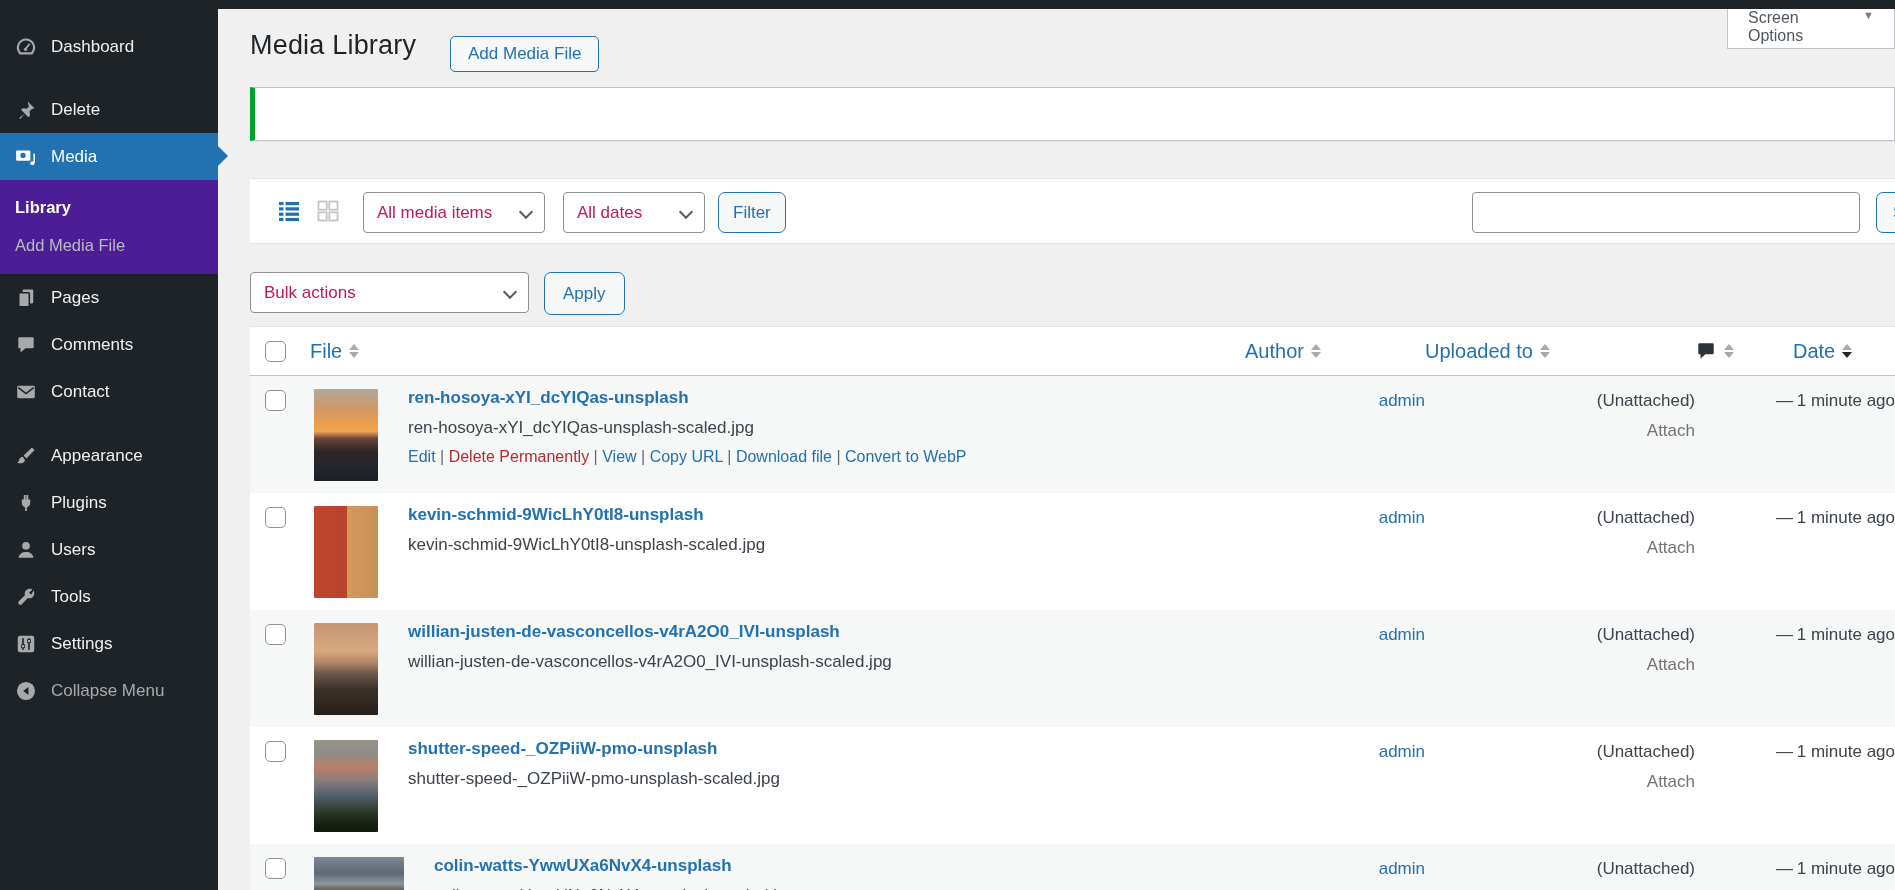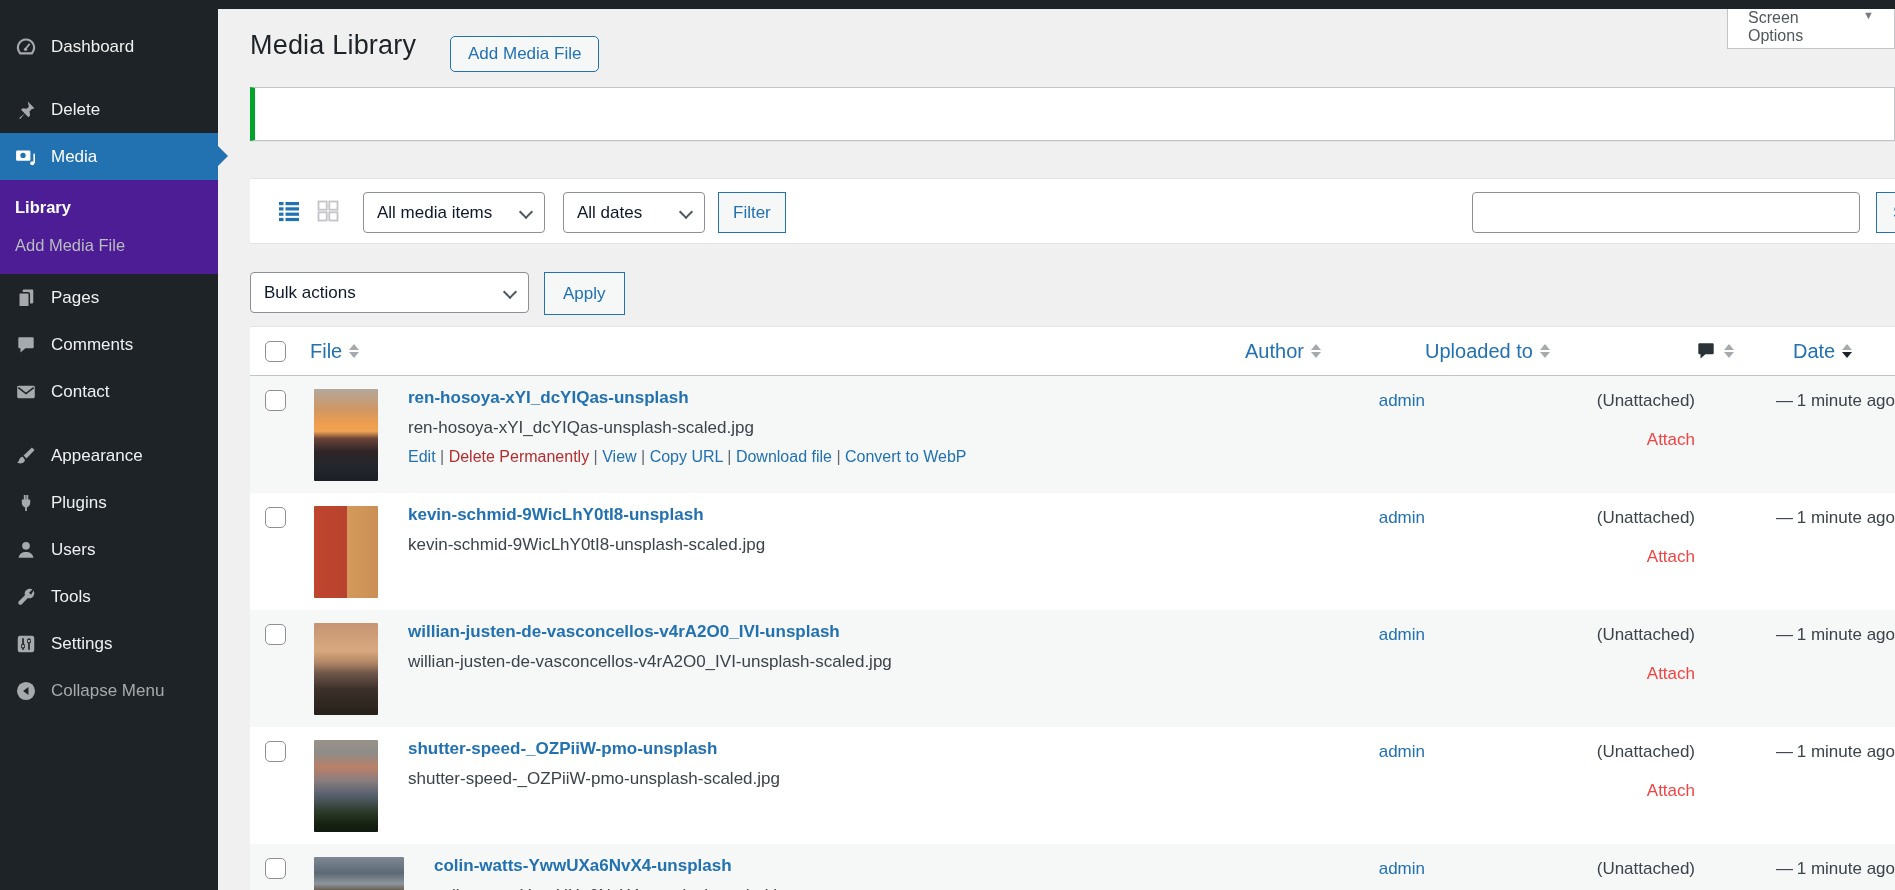--- a/index.html
+++ b/index.html
@@ -47,30 +47,30 @@
     box-shadow:0 1px 1px rgba(0,0,0,.04);display:flex;align-items:center;padding-left:14px;
     font-size:17px;color:#3c434a;
   }
   
   .filterbar{position:absolute;left:250px;top:178px;right:0;height:66px;background:#fff;border-top:1px solid #e3e4e6;border-bottom:1px solid #e3e4e6;box-sizing:border-box;}
   .view-switch{position:absolute;left:26px;top:19px;display:flex;gap:13px;}
   .view-btn{width:26px;height:26px;cursor:pointer;}
   .view-btn svg{width:26px;height:26px;display:block;}
   .wpselect{
     position:absolute;height:41px;background:#fff;border:1px solid #8c8f94;border-radius:4px;
-    display:flex;align-items:center;padding:0 34px 0 13px;font-size:17px;color:#0f172a;cursor:pointer;box-sizing:border-box;
+    display:flex;align-items:center;padding:0 34px 0 13px;font-size:17px;color:#be185d;cursor:pointer;box-sizing:border-box;
   }
   .wpselect::after{
     content:"";position:absolute;right:13px;top:14px;width:8px;height:8px;
     border-right:2px solid #50575e;border-bottom:2px solid #50575e;transform:rotate(45deg);
   }
   .sel-media{left:113px;top:13px;width:182px;}
   .sel-dates{left:313px;top:13px;width:142px;}
   .filter-btn,.apply-btn,.search-btn{
-    background:#f6f7f7;border:1px solid #2271b1;border-radius:0;color:#2271b1;
+    background:#f6f7f7;border:1px solid #2271b1;border-radius:7px;color:#2271b1;
     font-size:17px;font-family:inherit;cursor:pointer;
   }
   .filter-btn{position:absolute;left:468px;top:13px;height:41px;padding:0 14px;}
   .search-input{
     position:absolute;left:1222px;top:13px;width:388px;height:41px;box-sizing:border-box;
     border:1px solid #8c8f94;border-radius:4px;background:#fff;font-size:17px;padding:0 10px;
     font-family:inherit;color:#2c3338;
   }
   .search-btn{position:absolute;left:1626px;top:13px;height:41px;padding:0 16px;white-space:nowrap;}
   
@@ -98,21 +98,21 @@
   .thumb.landscape{width:90px;flex-basis:90px;height:58px;}
   .fileinfo{display:flex;flex-direction:column;}
   .ftitle{font-size:17px;font-weight:bold;color:#2271b1;text-decoration:none;cursor:pointer;line-height:1;}
   .fname{font-size:17px;color:#3c434a;margin-top:13px;line-height:1;}
   .factions{font-size:16px;margin-top:13px;line-height:1;}
   .factions .act{color:#2271b1;cursor:pointer;}
   .factions .act.danger{color:#b32d2e;}
   .factions .sep{color:#646970;}
   .cell{padding-top:15px;font-size:17px;text-align:right;}
   .authorcell a, .uplcell a{color:#2271b1;text-decoration:none;cursor:pointer;}
-  .uplcell .attach{display:block;margin-top:19px;color:#ef4444;cursor:pointer;}
+  .uplcell .attach{display:block;margin-top:10px;color:#737373;cursor:pointer;}
   .commentcell{color:#3c434a;padding-left:4px;}
   .datecell{white-space:nowrap;overflow:hidden;}
   .bubble-icon svg{width:22px;height:22px;display:block;}
 </style>
 </head>
 <body>
 
 <div class="adminbar"></div>
 <div class="screen-options">
   <span>Screen Options</span>

